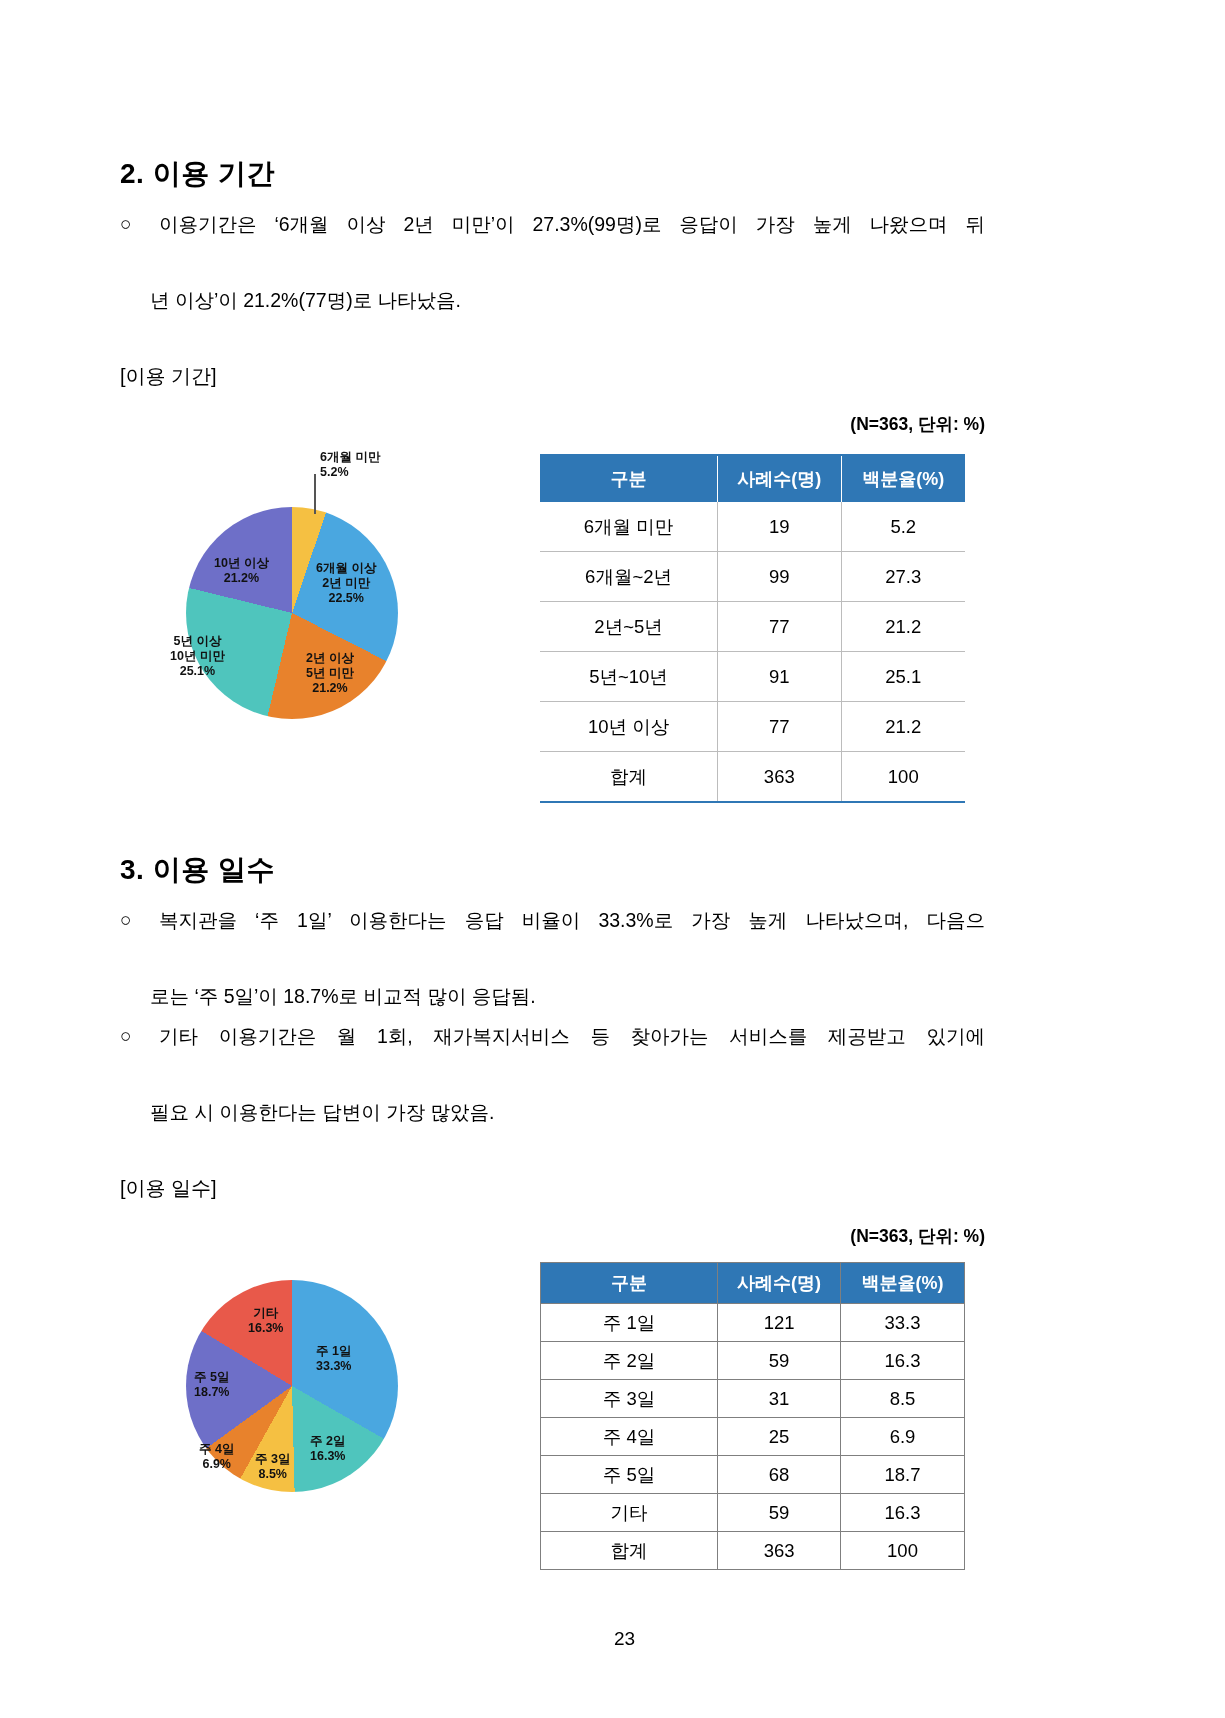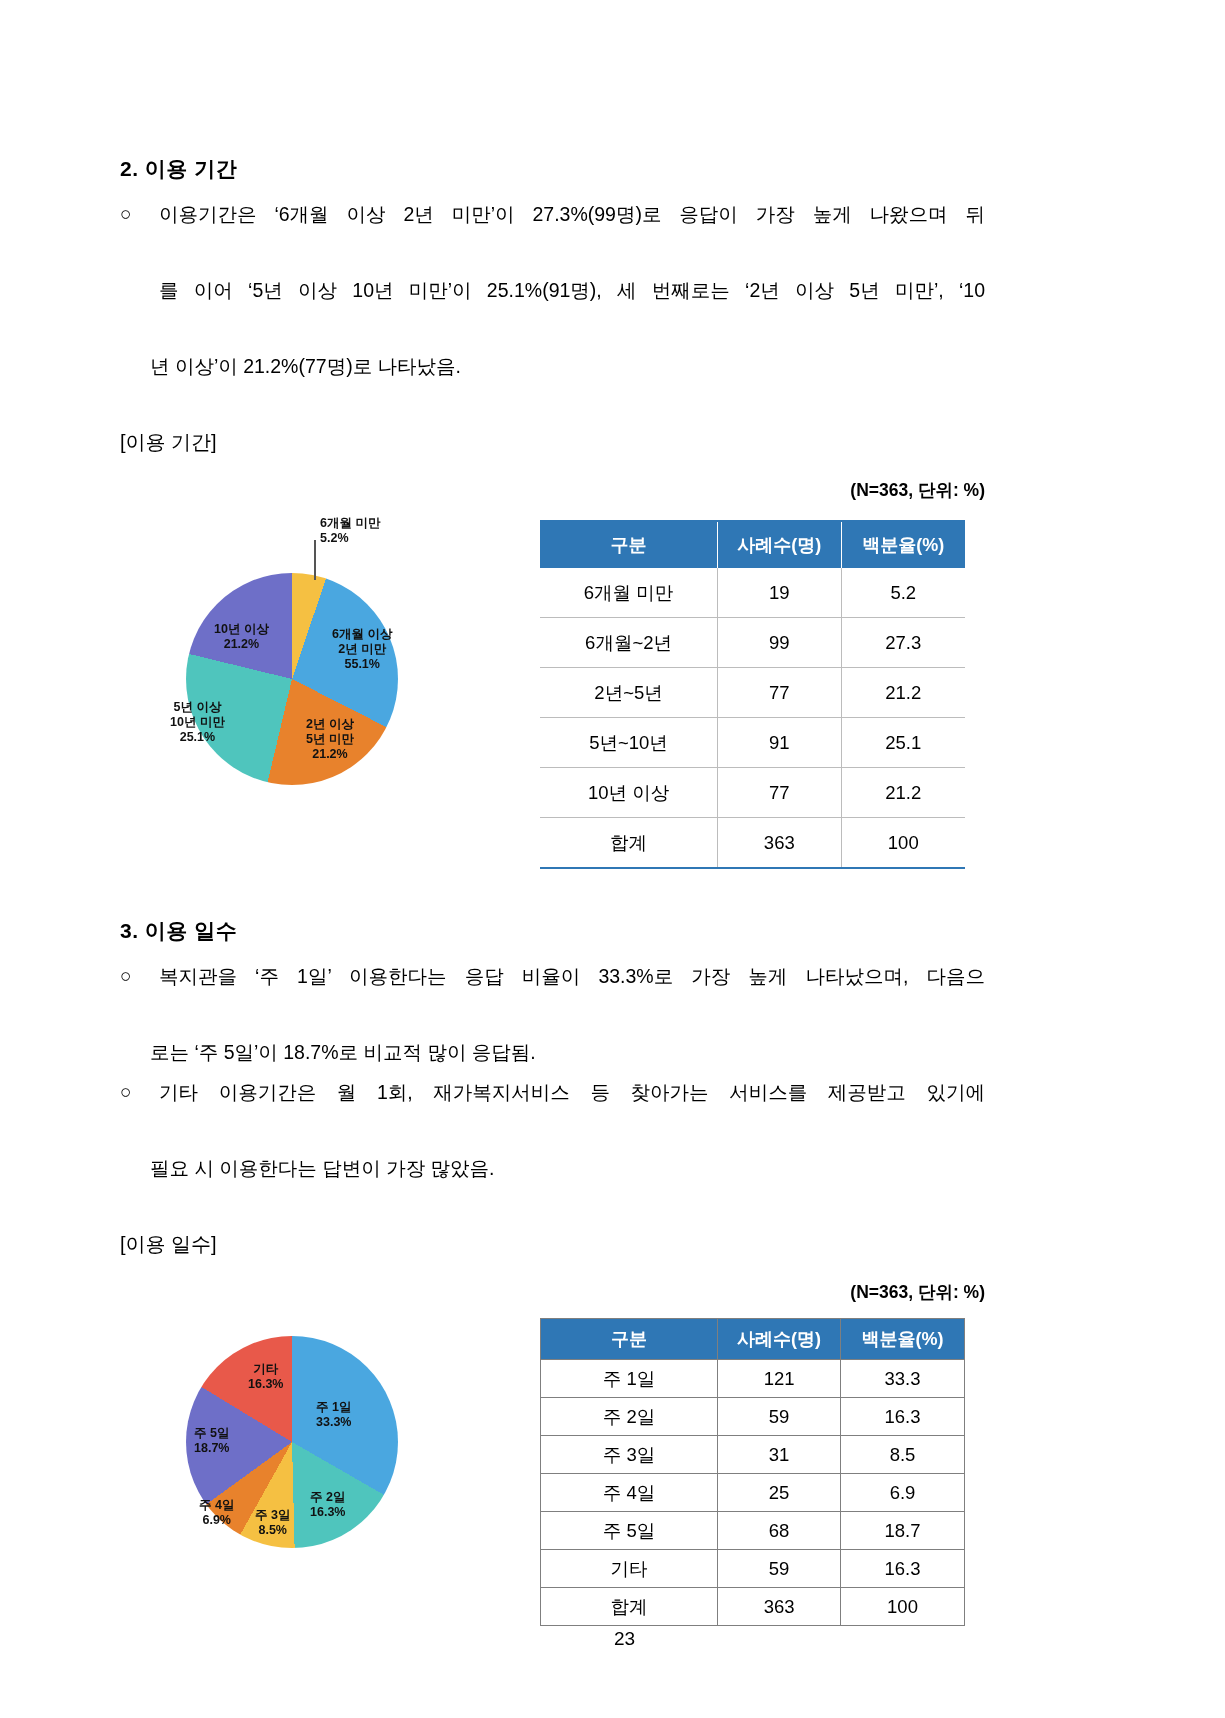--- a/index.html
+++ b/index.html
@@ -23,21 +23,21 @@
   }
   .content {
     position: absolute;
     left: 120px;
     top: 155px;
     width: 865px;
   }
 
   
   .sec-title {
-    font-size: 21px;
+    font-size: 28px;
     font-weight: bold;
     letter-spacing: 0.5px;
     margin: 0 0 12px 0;
   }
   .bullet-row {
     display: flex;
     align-items: flex-start;
     margin: 0 0 2px 0;
   }
   .bullet-mark {
@@ -175,21 +175,20 @@
 
 <div class="page">
   <div class="content">
 
     <h2 class="sec-title">2. 이용 기간</h2>
 
     <div class="bullet-row">
       <div class="bullet-mark">○</div>
       <div class="bullet-text">
         <span class="jl">이용기간은 ‘6개월 이상 2년 미만’이 27.3%(99명)로 응답이 가장 높게 나왔으며 뒤</span>
-        <span class="jl">를 이어 ‘5년 이상 10년 미만’이 25.1%(91명), 세 번째로는 ‘2년 이상 5년 미만’, ‘10</span>
         <span class="last">년 이상’이 21.2%(77명)로 나타났음.</span>
       </div>
     </div>
 
     <div style="height:42px"></div>
 
     <div class="block-label">[이용 기간]</div>
 
     <div style="height:22px"></div>
 
@@ -209,24 +208,24 @@
                #4fc5bd 193.3deg 283.7deg,
                #6e6fc8 283.7deg 360deg);"></div>
 
         <div class="leader" style="left:194px; top:20px; width:1.6px; height:40px;"></div>
 
         <div class="pie-label" style="left:200px; top:-4px; text-align:left;">
           <span>6개월 미만</span><br>
           <span>5.2%</span>
         </div>
 
-        <div class="pie-label" style="left:212px; top:107px; color:#111;">
+        <div class="pie-label" style="left:196px; top:107px; color:#111;">
           <span>6개월 이상</span><br>
           <span>2년 미만</span><br>
-          <span>55.1%</span>
+          <span>22.5%</span>
         </div>
 
         <div class="pie-label" style="left:186px; top:197px;">
           <span>2년 이상</span><br>
           <span>5년 미만</span><br>
           <span>21.2%</span>
         </div>
 
         <div class="pie-label" style="left:50px; top:180px;">
           <span>5년 이상</span><br>

